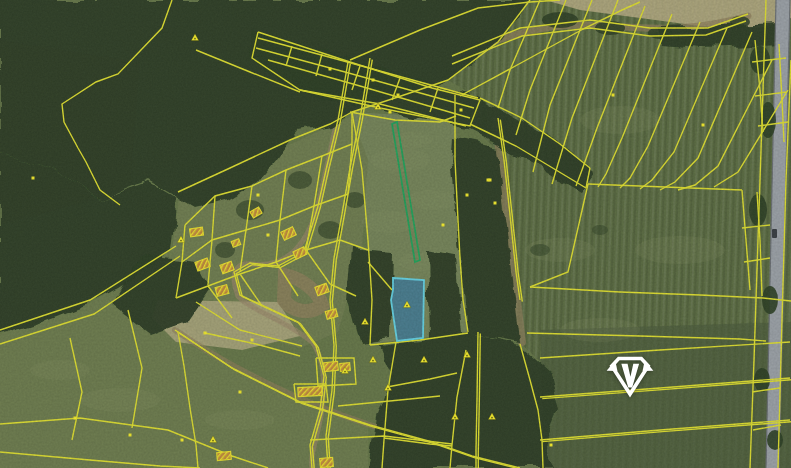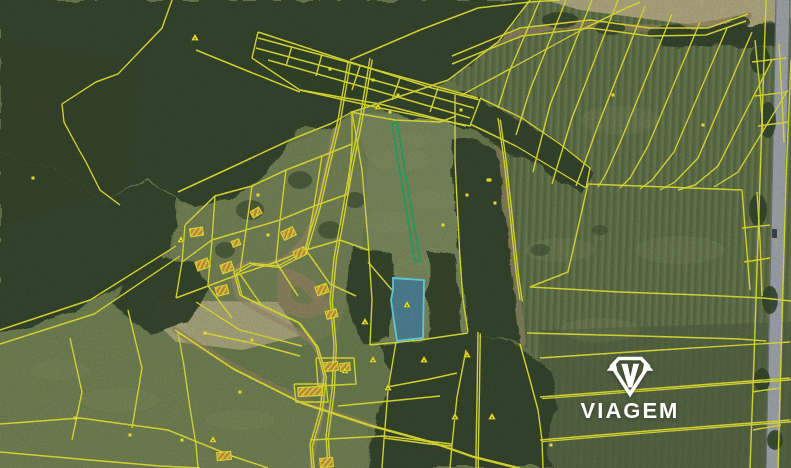--- a/index.html
+++ b/index.html
@@ -343,15 +343,14 @@
     <rect width="791" height="468" filter="url(#grainLight)" opacity="0.10" pointer-events="none"></rect>
   </svg>
 
   <div class="logo">
     <svg class="gem" width="52" height="46" viewBox="0 0 60 52">
       <path d="M3,21 L13,9 L15.5,21.5 Z" fill="#fff"></path>
       <path d="M57,21 L47,9 L44.5,21.5 Z" fill="#fff"></path>
       <path d="M17,7 L43,7 L51,15.5 L30,48 L9,15.5 Z" fill="none" stroke="#fff" stroke-width="4.2" stroke-linejoin="miter"></path>
       <path d="M20,13 L27.2,13 L30.5,28 L33.8,13 L40.5,13 L32.5,40.5 L28,40.5 Z" fill="#fff"></path>
     </svg>
-    <span class="logo-text">VIAGEM</span>
   </div>
 </div>
 
 </body></html>

